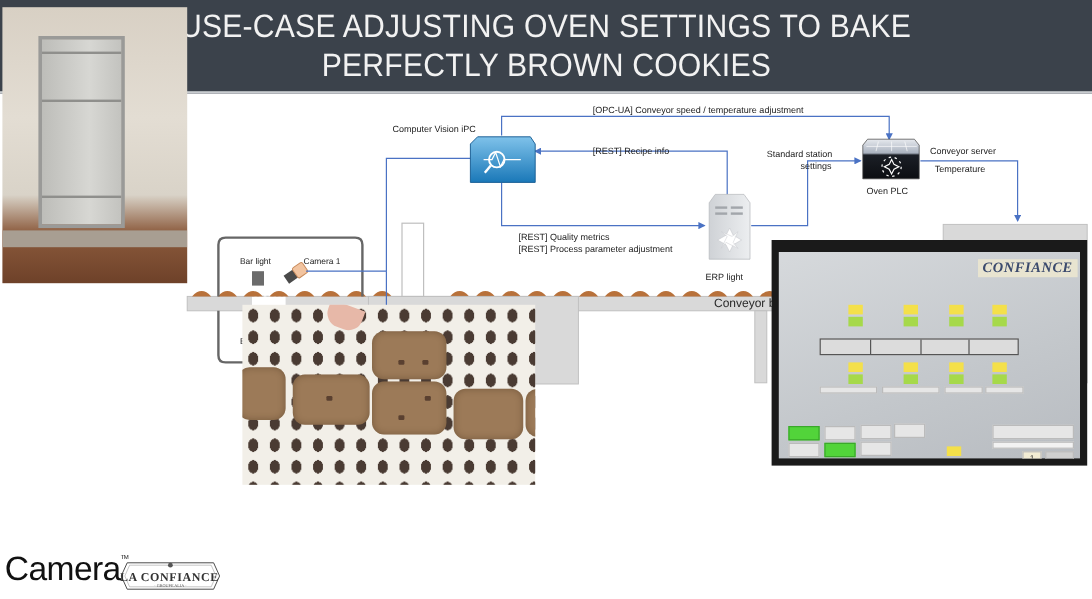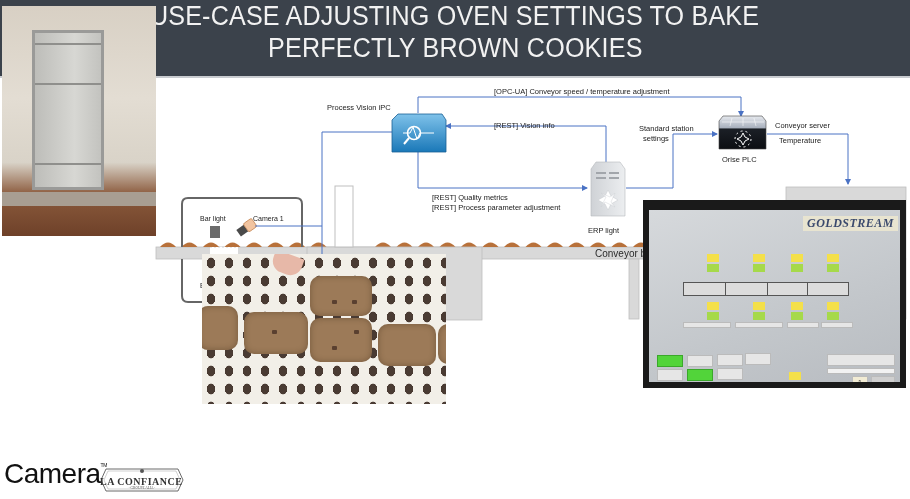--- a/index.html
+++ b/index.html
@@ -5,21 +5,21 @@
   * { margin: 0; padding: 0; box-sizing: border-box; }
   body {
     width: 910px; height: 499px; overflow: hidden;
     background: #ffffff;
     font-family: "Liberation Sans", sans-serif;
     position: relative;
   }
   .header {
     position: absolute; left: 0; top: 0; width: 910px; height: 78px;
     background: #3b424b;
-    display: flex; flex-direction: column; align-items: center; 
+    display: flex; flex-direction: column; align-items: center; justify-content: center;
     border-bottom: 2px solid #c9ccd0;
   }
   .header .line {
     color: #f2f2f2; font-size: 27px; line-height: 32px; letter-spacing: 0.2px;
     font-family: "Liberation Sans", sans-serif;
     transform: scaleX(0.93);
   }
   .photo-machine {
     position: absolute; left: 2px; top: 6px; width: 154px; height: 230px;
     background: linear-gradient(180deg, #d8d0c4 0%, #e3ddd3 40%, #d9d3c8 68%, #8b5a3c 82%, #6e4129 100%);
@@ -231,30 +231,30 @@
       <line x1="754" y1="118" x2="756" y2="126"></line>
       <line x1="722" y1="122" x2="764" y2="122"></line>
     </g>
     <g transform="translate(743,139)" fill="none" stroke="#ffffff" stroke-width="1">
       <path d="M0,-6 L2,-2 L6,0 L2,2 L0,6 L-2,2 L-6,0 L-2,-2 Z"></path>
       <circle r="8" stroke-dasharray="2,3"></circle>
     </g>
   </g>
 </svg>
 
-<div class="label small" style="left:327px;top:103px">Process Vision iPC</div>
+<div class="label small" style="left:327px;top:103px">Computer Vision iPC</div>
 <div class="label small" style="left:494px;top:87px">[OPC-UA] Conveyor speed / temperature adjustment</div>
-<div class="label small" style="left:494px;top:121px">[REST] Vision info</div>
+<div class="label small" style="left:494px;top:121px">[REST] Recipe info</div>
 <div class="label small" style="left:432px;top:193px">[REST] Quality metrics</div>
 <div class="label small" style="left:432px;top:203px">[REST] Process parameter adjustment</div>
 <div class="label small" style="left:639px;top:124px">Standard station</div>
-<div class="label small" style="left:643px;top:134px">settings</div>
+<div class="label small" style="left:667px;top:134px">settings</div>
 <div class="label small" style="left:775px;top:121px">Conveyor server</div>
 <div class="label small" style="left:779px;top:136px">Temperature</div>
-<div class="label small" style="left:722px;top:155px">Orise PLC</div>
+<div class="label small" style="left:722px;top:155px">Oven PLC</div>
 <div class="label small" style="left:588px;top:226px">ERP light</div>
 <div class="label" style="left:829px;top:215px;font-size:13px;color:#2a2a2a">Oven</div>
 <div class="label" style="left:595px;top:248px;font-size:10px;color:#2a2a2a">Conveyor belt</div>
 <div class="label" style="left:324px;top:303px;font-size:13px;color:#2a2a2a">Biscuit pickup station</div>
 <div class="label" style="left:200px;top:215px;font-size:7px">Bar light</div>
 <div class="label" style="left:200px;top:282px;font-size:7px">Bar light</div>
 <div class="label" style="left:253px;top:215px;font-size:7px">Camera 1</div>
 <div class="label" style="left:254px;top:284px;font-size:7px">Camera 2</div>
 
 <div class="photo-cookies">
@@ -270,21 +270,21 @@
   <div class="cookie" style="left:108px;top:64px;width:62px;height:44px">
       <div class="hole" style="left:44px;top:12px"></div>
       <div class="hole" style="left:22px;top:28px"></div>
     </div>
   <div class="cookie" style="left:176px;top:70px;width:58px;height:42px"></div>
   <div class="cookie" style="left:236px;top:70px;width:20px;height:40px"></div>
 </div>
 
 <div class="photo-hmi">
   <div class="hmi-screen">
-    <div class="hmi-logo">GOLDSTREAM</div>
+    <div class="hmi-logo">CONFIANCE</div>
 
     <div class="hmi-cell hmi-yellow" style="left:58px;top:44px"></div>
     <div class="hmi-cell hmi-green" style="left:58px;top:54px"></div>
     <div class="hmi-cell hmi-yellow" style="left:104px;top:44px"></div>
     <div class="hmi-cell hmi-green" style="left:104px;top:54px"></div>
     <div class="hmi-cell hmi-yellow" style="left:142px;top:44px"></div>
     <div class="hmi-cell hmi-green" style="left:142px;top:54px"></div>
     <div class="hmi-cell hmi-yellow" style="left:178px;top:44px"></div>
     <div class="hmi-cell hmi-green" style="left:178px;top:54px"></div>
     <div class="hmi-strip">

